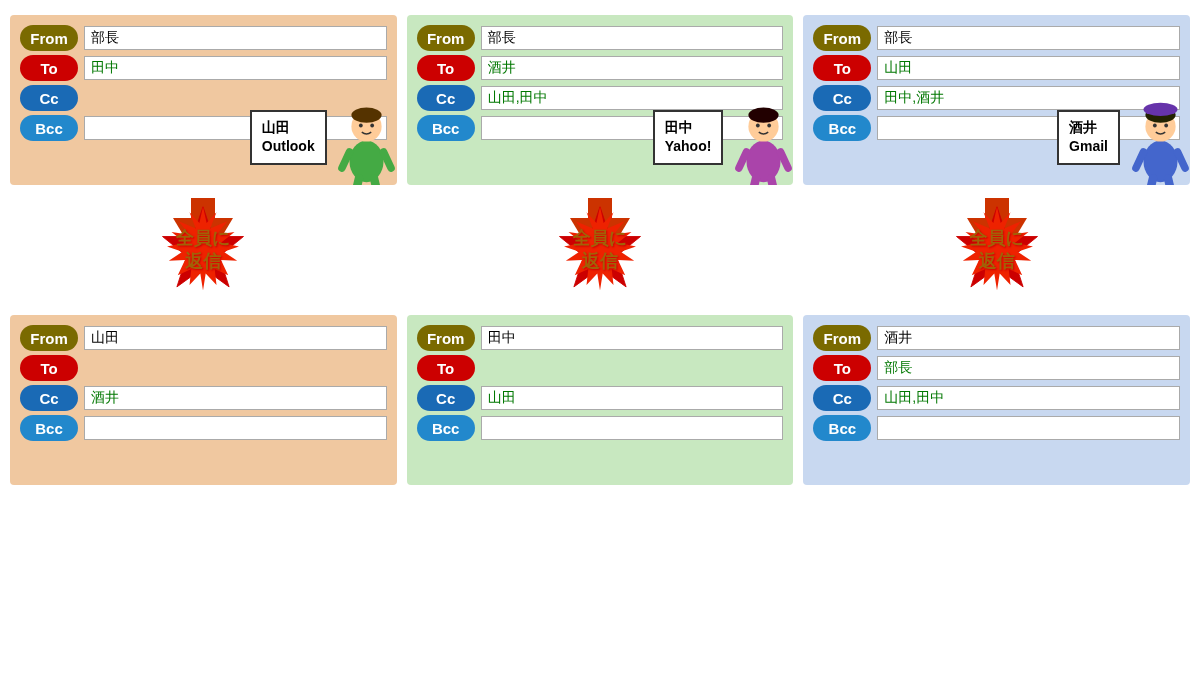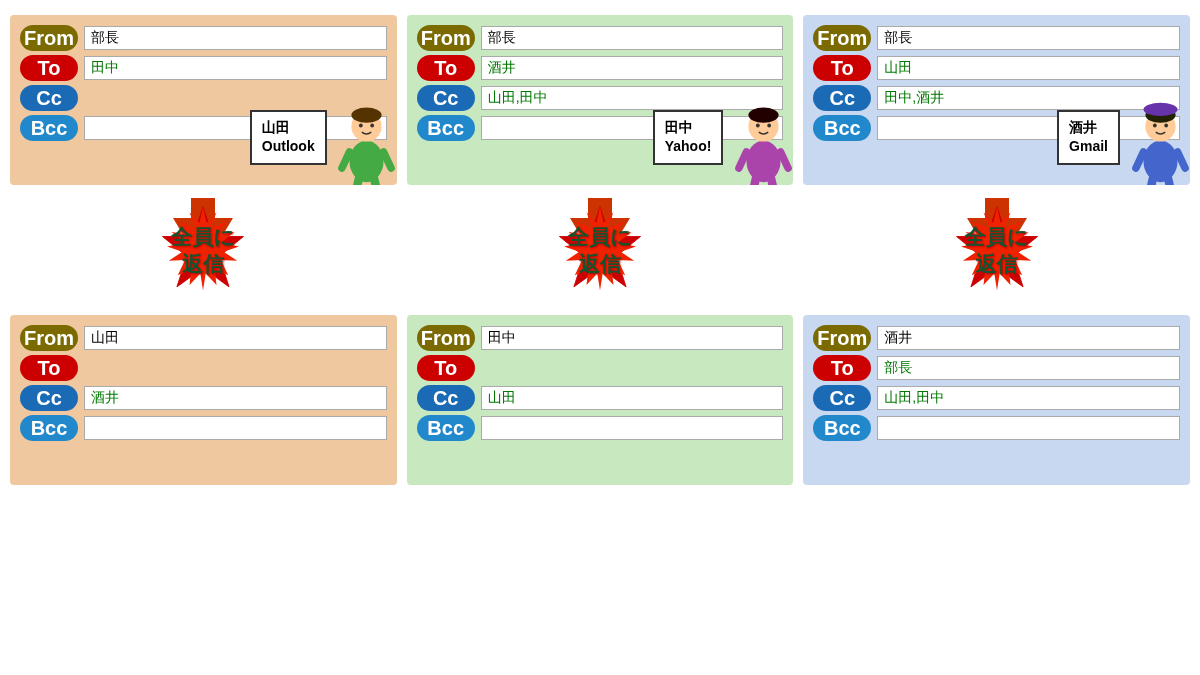--- a/index.html
+++ b/index.html
@@ -50,21 +50,21 @@
       display: flex;
       flex-direction: row;
       align-items: center;
       margin-bottom: 4px;
     }
 
     .label-pill {
       border-radius: 20px;
       color: white;
       font-weight: bold;
-      font-size: 20px;
+      font-size: 15px;
       width: 58px;
       height: 26px;
       display: flex;
       align-items: center;
       justify-content: center;
       flex-shrink: 0;
       margin-right: 6px;
     }
 
     .label-from { background-color: #7a6a00; }
@@ -155,23 +155,23 @@
 
     .burst svg {
       position: absolute;
       top: 0; left: 0;
       width: 100%; height: 100%;
     }
 
     .burst-text {
       position: relative;
       z-index: 2;
-      color: #14532d;
+      color: #a16207;
       font-weight: bold;
-      font-size: 21px;
+      font-size: 18px;
       text-align: center;
       line-height: 1.3;
       text-shadow: 1px 1px 2px #cc0000;
     }
 
     .middle-section {
       display: flex;
       flex-direction: column;
       align-items: center;
       width: 100%;

